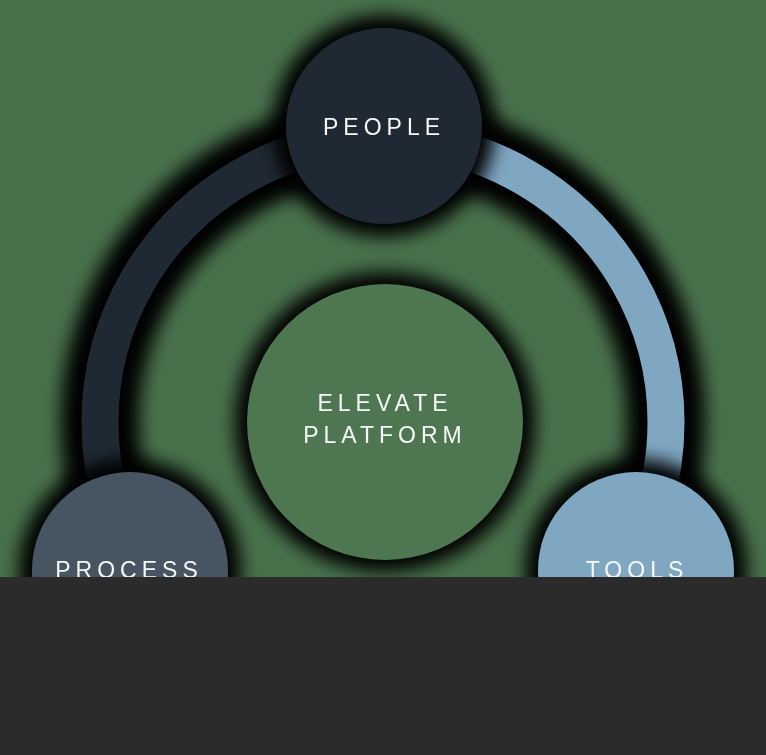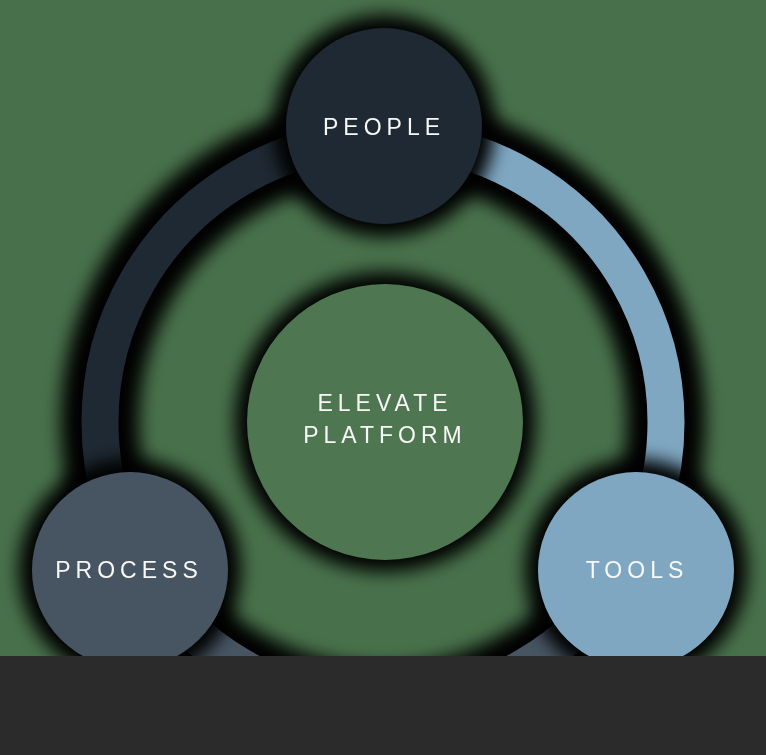--- a/index.html
+++ b/index.html
@@ -3,21 +3,21 @@
 <meta charset="utf-8">
 <style>
   html, body {
     margin: 0;
     padding: 0;
     background: #2b2b2b;
   }
   #stage {
     position: relative;
     width: 766px;
-    height: 656px;
+    height: 577px;
     overflow: hidden;
     font-family: "Liberation Sans", sans-serif;
   }
   svg text {
     font-family: "Liberation Sans", sans-serif;
     font-weight: 300;
     font-size: 23px;
     letter-spacing: 5px;
     text-anchor: middle;
   }

